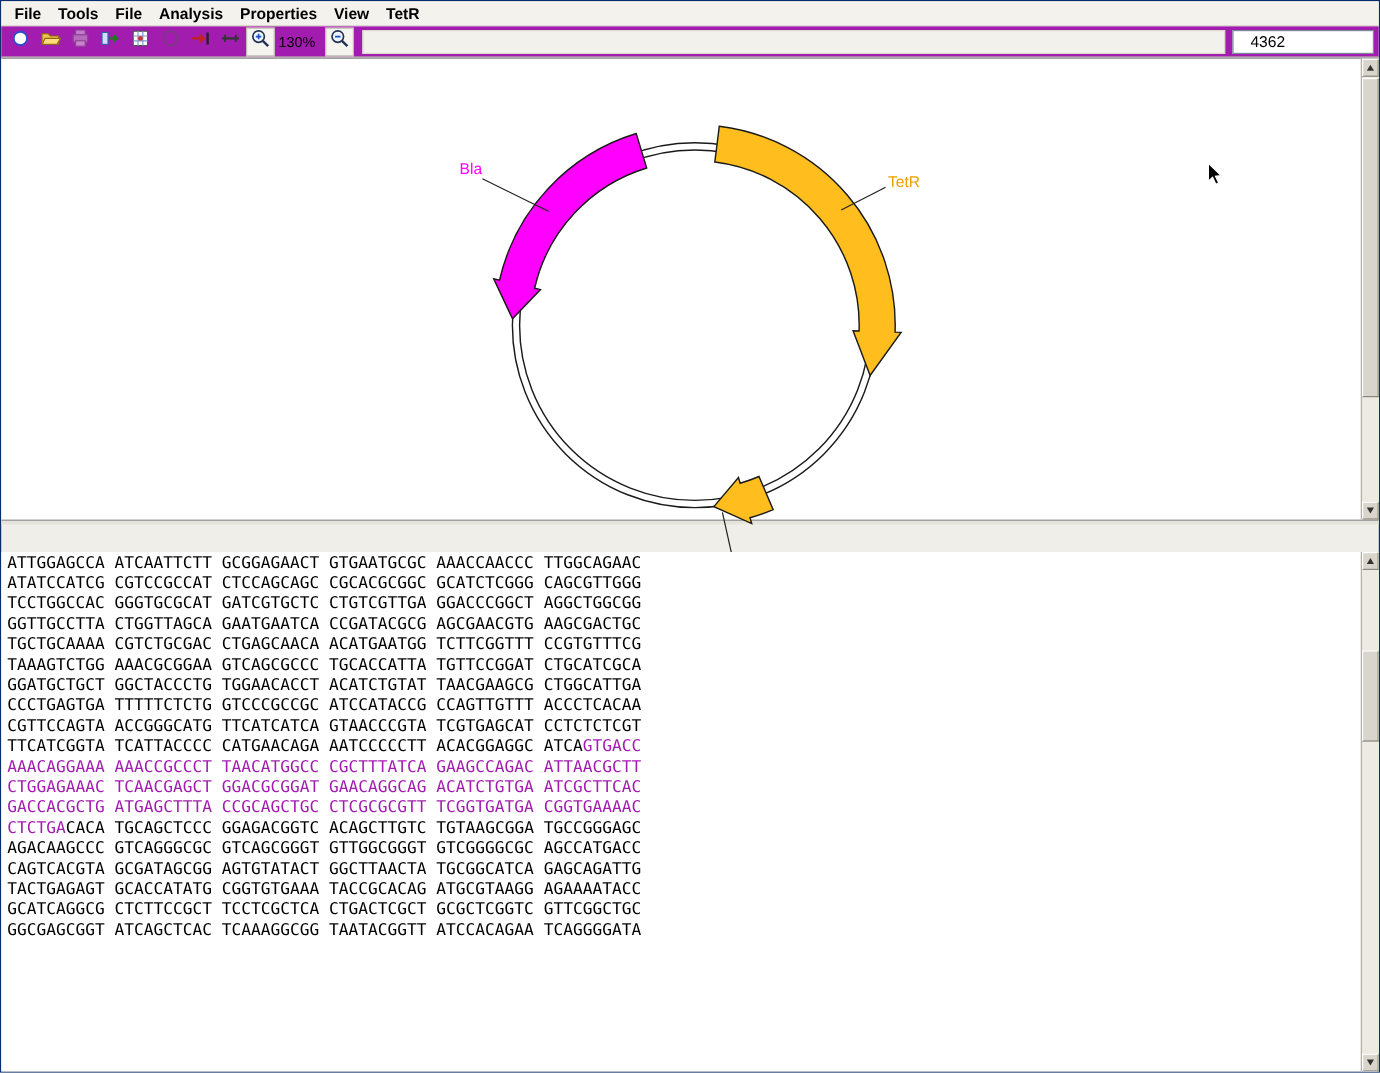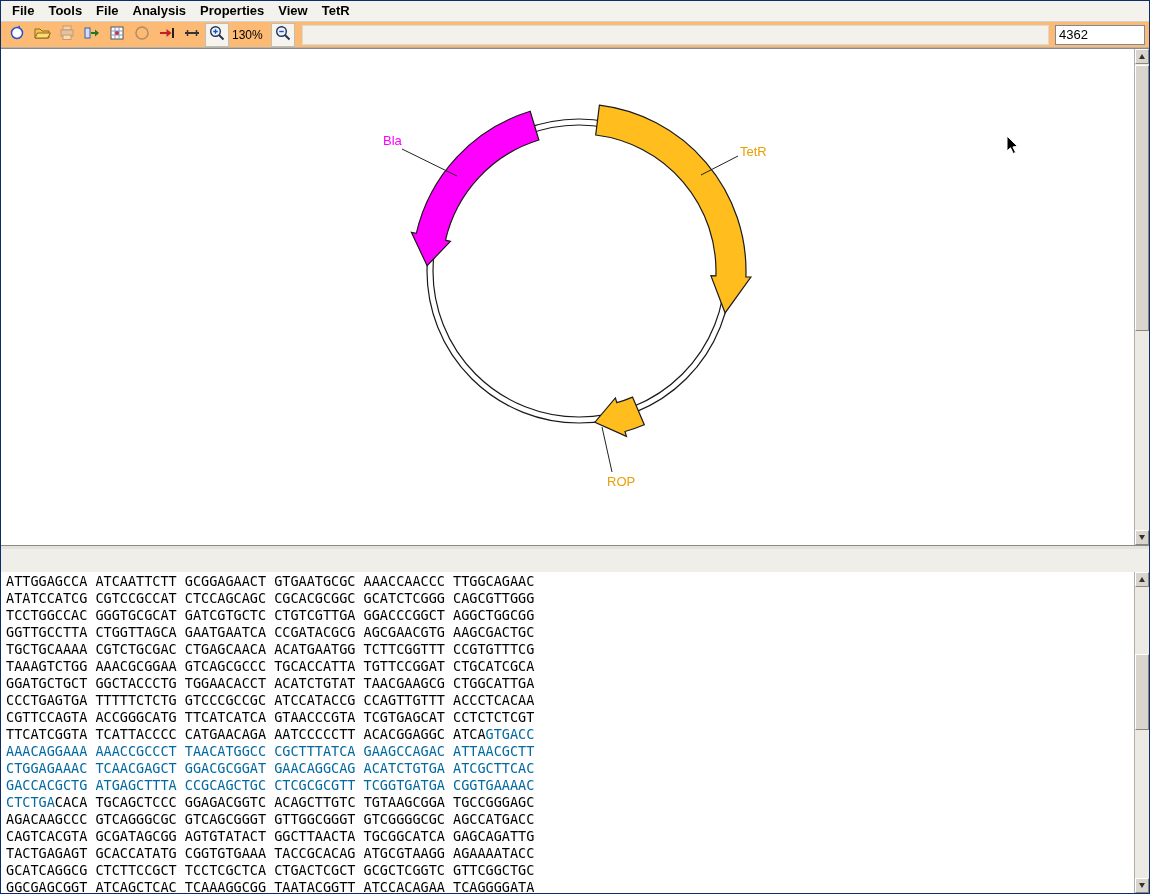--- a/index.html
+++ b/index.html
@@ -9,45 +9,45 @@
   
   .titlebar { height:23px; background:linear-gradient(180deg,#4b87e2 0%,#2a60bc 55%,#1b4c9e 100%);
     display:flex; align-items:center; padding:0 3px; flex:0 0 auto; }
   .titlebar .ticon { width:16px; height:16px; margin:0 2px; display:flex; }
   .title-text { color:#fff; font-weight:bold; font-size:13px; margin-left:5px; text-shadow:1px 1px 1px rgba(0,0,0,.45); }
   .title-spacer { flex:1; }
   .win-btn { width:17px; height:15px; margin-left:2px; background:linear-gradient(180deg,#6d9be8,#2d5fb8);
     border:1px solid #b8ccf0; color:#fff; font-size:10px; font-weight:bold; line-height:12px; text-align:center; }
 
   
-  .menubar { height:21px; background:#f4f2ec; border-bottom:1px solid #d6d2c8; display:flex; align-items:flex-start; padding-left:4px; flex:0 0 auto; }
+  .menubar { height:21px; background:#f4f2ec; border-bottom:1px solid #d6d2c8; display:flex; align-items:center; padding-left:4px; flex:0 0 auto; }
   .menu-item { font-size:13px; font-weight:bold; color:#000; padding:2px 7px; }
 
   
-  .toolbar { height:26px; background:#fdba74; border-bottom:1px solid #b6b2a8; display:flex; align-items:center; padding:0 4px; flex:0 0 auto; }
+  .toolbar { height:26px; background:#a21caf; border-bottom:1px solid #b6b2a8; display:flex; align-items:center; padding:0 4px; flex:0 0 auto; }
   .tb-btn { width:24px; height:24px; display:flex; align-items:center; justify-content:center; margin-right:1px;
     background:transparent; border:1px solid transparent; }
   .tb-btn.framed { border:1px solid #c2beb4; background:#f6f4ee; }
   .zoom-label { font-size:12px; color:#000; margin:0 8px 0 2px; }
   .tb-spacer { flex:1; height:20px; margin:0 6px; background:#f3f1eb; border:1px solid #dedacf; }
-  .pos-field { width:90px; height:20px; border:1px solid #7d8a99; background:#fff; font-size:13px;
-    font-family:"Liberation Sans",sans-serif; padding:0 3px; }
+  .pos-field { width:118px; height:20px; border:1px solid #7d8a99; background:#fff; font-size:13px;
+    font-family:"Liberation Sans",sans-serif; padding:0 14px; }
 
   
-  .map-panel { height:498px; position:relative; background:#fff; border-top:1px solid #8a8a8a; border-bottom:1px solid #8a8a8a; flex:0 0 auto; }
+  .map-panel { height:386px; position:relative; background:#fff; border-top:1px solid #8a8a8a; border-bottom:1px solid #8a8a8a; flex:0 0 auto; }
   .map-panel svg.mapsvg { position:absolute; left:0; top:0; }
 
   
   .splitter { height:3px; background:#e6e3dc; flex:0 0 auto; }
 
   
   .seq-panel { flex:1; position:relative; background:#fff; overflow:hidden;margin-top:23px; }
   .seq-lines { position:absolute; left:5px; top:1px; right:17px; font-family:"DejaVu Sans Mono", monospace;
     font-size:13.5px; line-height:17px; white-space:pre; color:#000; }
-  .seq-line .hl { color:#0369a1; }
+  .seq-line .hl { color:#a21caf; }
 
   
   .scrollbar { position:absolute; right:0; top:0; bottom:0; width:15px; background:#eceae3; border-left:1px solid #b3afa6; }
   .sb-btn { position:absolute; left:0; width:14px; height:15px; background:#d9d5cc;
     border:1px solid; border-color:#ffffff #8a877f #8a877f #ffffff; display:flex; align-items:center; justify-content:center; }
   .sb-btn.up { top:0; } .sb-btn.down { bottom:0; }
   .tri-up { width:0; height:0; border-left:3.5px solid transparent; border-right:3.5px solid transparent; border-bottom:5px solid #333; }
   .tri-down { width:0; height:0; border-left:3.5px solid transparent; border-right:3.5px solid transparent; border-top:5px solid #333; }
   .sb-thumb { position:absolute; left:0; width:14px; background:#d9d5cc; border:1px solid; border-color:#ffffff #8a877f #8a877f #ffffff; }
 </style>

